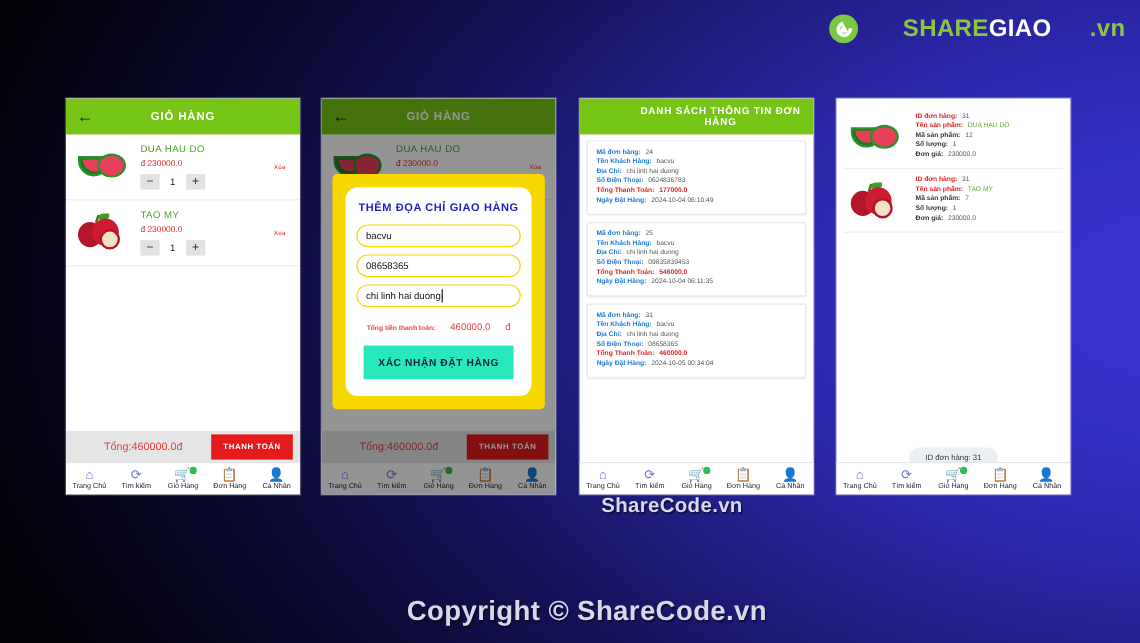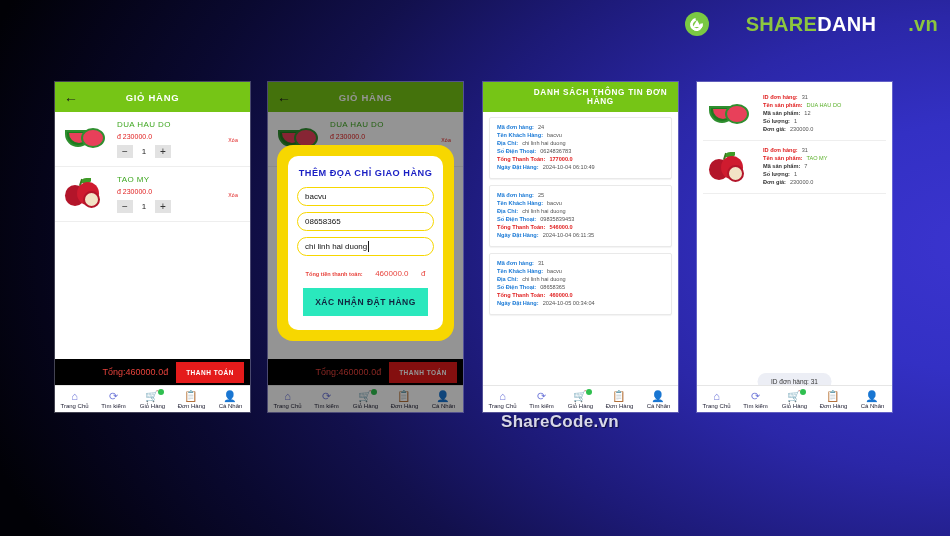--- a/index.html
+++ b/index.html
@@ -95,22 +95,22 @@
   .stepper { display:flex; align-items:center; margin-top:5px; gap:0; }
   .stepper .btn {
     width:16px;height:13px; background:#e2e2e2; color:#333;
     display:flex;align-items:center;justify-content:center; font-size:10px; line-height:1;
   }
   .stepper .qty { width:22px; text-align:center; font-size:8px; color:#222; }
   .del { position:absolute; right:12px; top:25px; color:#e02020; font-size:5.2px; letter-spacing:.2px; }
 
   .total-bar {
     position:absolute; left:0; right:0; bottom:27px; height:26px;
-    display:flex; align-items:center; justify-content:flex-end; gap:0;
-    background:#000000;
+    display:flex; align-items:center; justify-content:flex-end; gap:16px;
+    background:#e5e5e5;
   }
   .total-txt { color:#e8433c; font-size:9px; margin-right:8px; }
   .pay-btn {
     background:#e41b1b; color:#fff; font-size:6.5px; font-weight:bold; letter-spacing:.5px;
     padding:7px 10px; margin-right:6px;
   }
 
   .navbar {
     position:absolute; left:0; right:0; bottom:0; height:27px;
     background:#fff; display:flex; align-items:center; border-top:1px solid #e6e6e6;
@@ -122,21 +122,21 @@
     position:absolute; top:-1px; right:calc(50% - 11px); width:6px;height:6px;border-radius:50%;
     background:#2fbf4f;
   }
 
   
   .dim { position:absolute; inset:0; background:rgba(0,0,0,.42); }
 
   
   .modal {
     position:absolute; left:9px; right:9px; top:63px;
-    background:#f7d700; border-radius:16px; padding:11px;
+    background:#f7d700; border-radius:4px; padding:11px;
   }
   .modal-inner { background:#fff; border-radius:10px; padding:12px 9px 14px; }
   .modal-title {
     text-align:center; color:#1a1fc4; font-size:9.2px; font-weight:bold;
     letter-spacing:.5px; margin-bottom:9px;
   }
   .field {
     border:1.5px solid #f7d700; border-radius:12px; height:19px;
     display:flex; align-items:center; padding:0 7px; margin-bottom:6px;
     font-size:8px; color:#111; background:#fff;
@@ -192,21 +192,21 @@
 <body>
 
 <div id="stage">
 
   <div class="logo">
     <div class="logo-mark">
       <div class="inner"></div>
         <div class="tri"></div>
     </div>
     <div class="logo-text">
-      <span class="g">SHARE</span><span class="w">DANH</span><span class="g">.vn</span>
+      <span class="g">SHARE</span><span class="w">GIAO</span><span class="g">.vn</span>
     </div>
   </div>
 
   <div class="phone" id="phone1">
     <div class="appbar">
       <span class="back">←</span>
       <span class="title">GIỎ HÀNG</span>
     </div>
 
     <div class="cart-body">
@@ -547,14 +547,15 @@
           <span class="lb">Đơn Hàng</span>
         </div>
       <div class="navitem">
           <span class="ic">👤</span>
           <span class="lb">Cá Nhân</span>
         </div>
     </div>
   </div>
 
   <div class="wm" id="wm1">ShareCode.vn</div>
+  <div class="wm" id="wm2">Copyright © ShareCode.vn</div>
 
 </div>
 
 </body></html>

